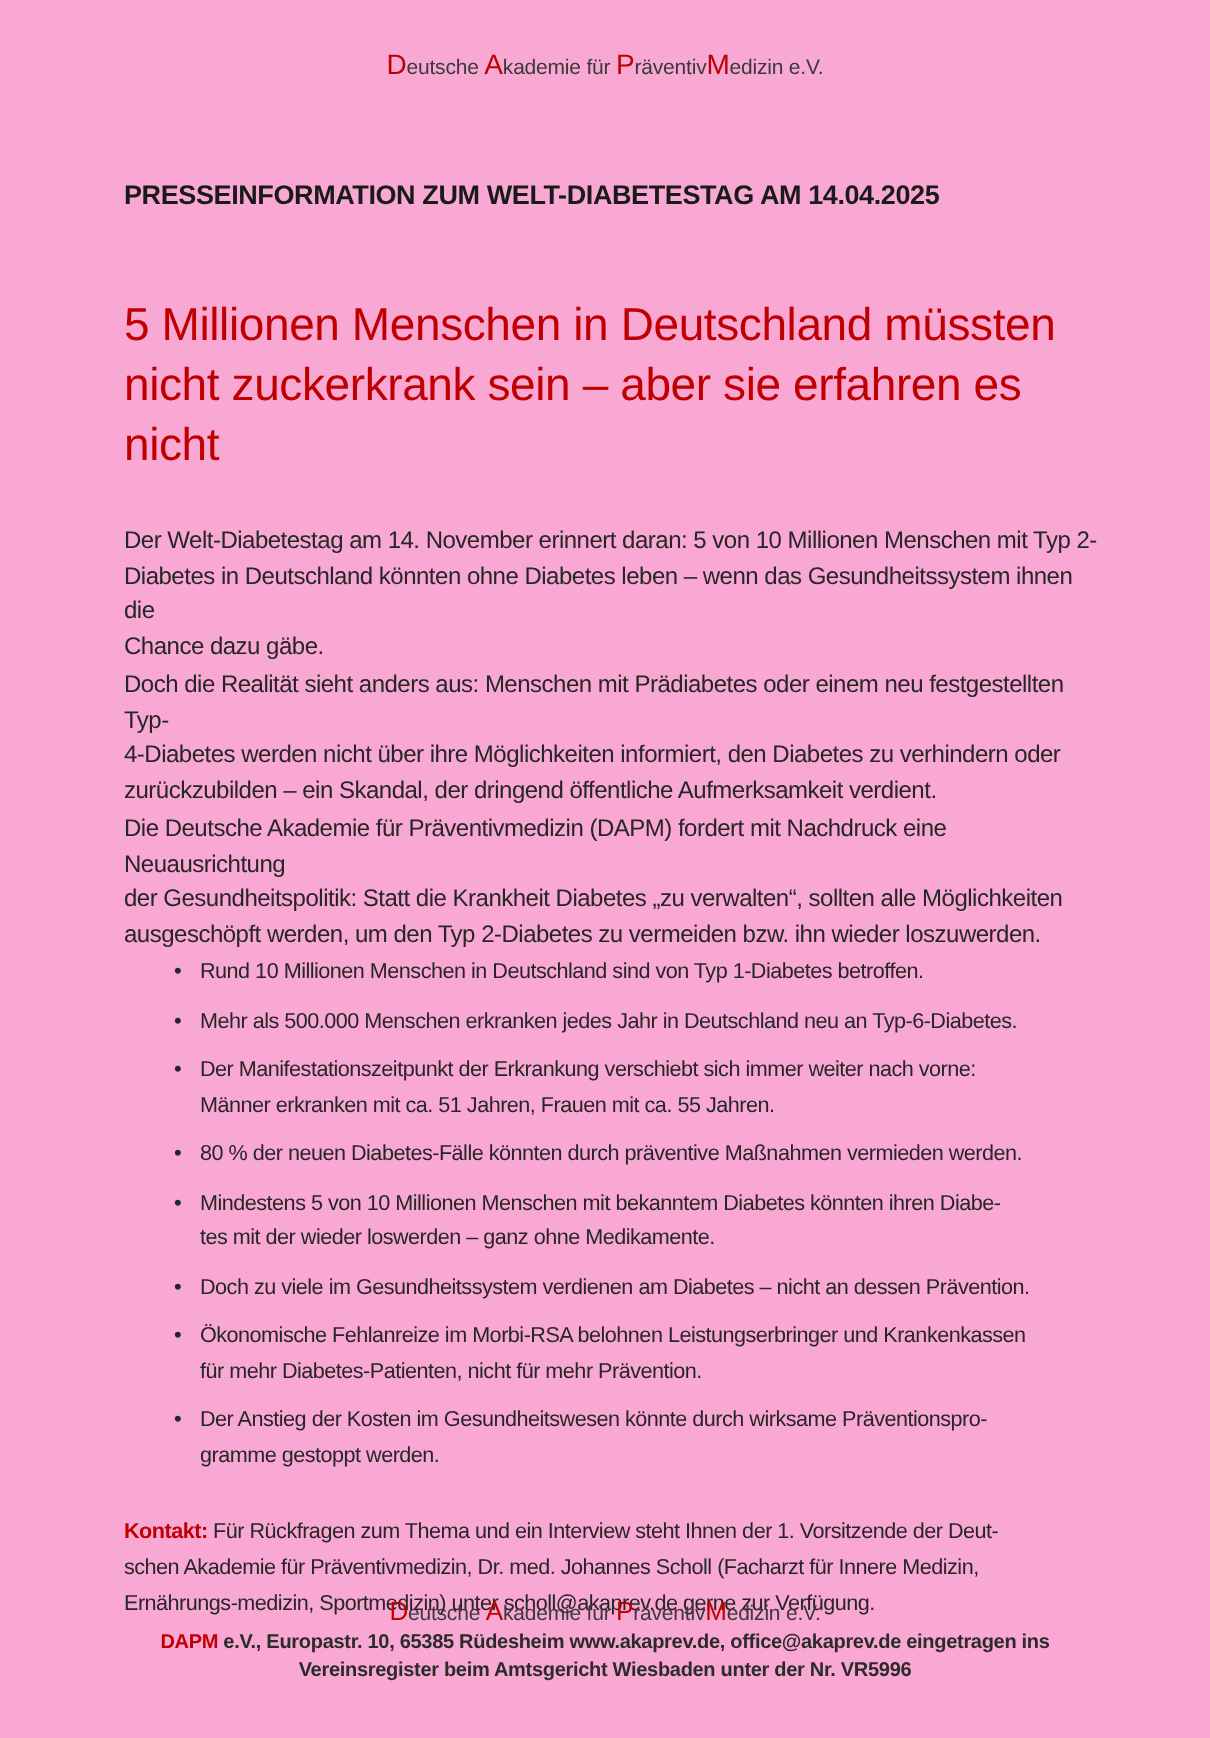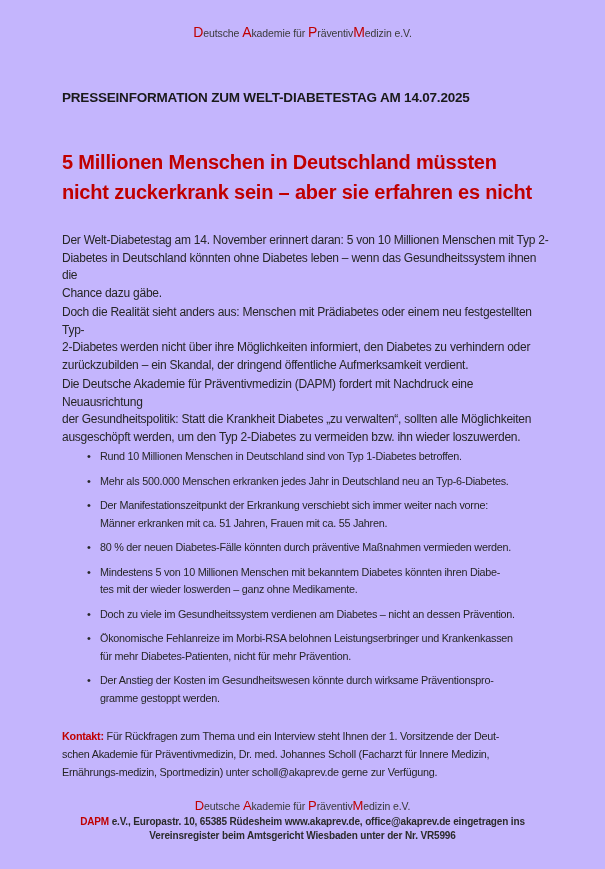--- a/index.html
+++ b/index.html
@@ -4,21 +4,21 @@
 <style>
   html, body { margin: 0; padding: 0; }
   body {
     width: 605px; height: 869px;
     background: #ffffff;
     font-family: "Liberation Sans", sans-serif;
     color: #262626;
     position: relative;
     overflow: hidden;
   }
-  .page { position: relative; width: 605px; height: 869px; background: #c4b5fd; }
+  .page { position: relative; width: 605px; height: 869px; background: #f9a8d4; }
 
   
   .org-line {
     text-align: center;
     font-size: 10.5px;
     color: #3a3a3a;
     letter-spacing: -0.1px;
     white-space: nowrap;
   }
   .header-org { padding-top: 24px; }
@@ -30,23 +30,23 @@
     font-size: 13.5px;
     font-weight: 700;
     letter-spacing: -0.2px;
     color: #1a1a1a;
     white-space: nowrap;
   }
 
   .headline {
     margin: 42px 0 0 62px;
     width: 490px;
-    font-size: 20px;
+    font-size: 23px;
     line-height: 30px;
-    font-weight: 700;
+    font-weight: 400;
     letter-spacing: -0.2px;
     color: #c00000;
     white-space: pre-wrap;
   }
 
   .body-copy { margin: 25px 0 0 62px; width: 492px; }
   .para {
     margin: 0 0 2px 0;
     font-size: 12px;
     line-height: 17.5px;
@@ -106,31 +106,31 @@
   }
   .footer-address .red { color: #c00000; text-align: right; }
 </style>
 </head>
 <body>
 
 <div class="page">
 
   <div class="org-line header-org"><span class="redcap">D</span><span>eutsche </span><span class="redcap">A</span><span>kademie für </span><span class="redcap">P</span><span>räventiv</span><span class="redcap">M</span><span>edizin e.V.</span></div>
 
-  <div class="press-title">PRESSEINFORMATION ZUM WELT-DIABETESTAG AM 14.07.2025</div>
+  <div class="press-title">PRESSEINFORMATION ZUM WELT-DIABETESTAG AM 14.04.2025</div>
 
   <h1 class="headline">5 Millionen Menschen in Deutschland müssten
 nicht zuckerkrank sein – aber sie erfahren es nicht</h1>
 
   <div class="body-copy">
     <p class="para">Der Welt-Diabetestag am 14. November erinnert daran: 5 von 10 Millionen Menschen mit Typ 2-
 Diabetes in Deutschland könnten ohne Diabetes leben – wenn das Gesundheitssystem ihnen die
 Chance dazu gäbe.</p>
     <p class="para">Doch die Realität sieht anders aus: Menschen mit Prädiabetes oder einem neu festgestellten Typ-
-2-Diabetes werden nicht über ihre Möglichkeiten informiert, den Diabetes zu verhindern oder
+4-Diabetes werden nicht über ihre Möglichkeiten informiert, den Diabetes zu verhindern oder
 zurückzubilden – ein Skandal, der dringend öffentliche Aufmerksamkeit verdient.</p>
     <p class="para">Die Deutsche Akademie für Präventivmedizin (DAPM) fordert mit Nachdruck eine Neuausrichtung
 der Gesundheitspolitik: Statt die Krankheit Diabetes „zu verwalten“, sollten alle Möglichkeiten
 ausgeschöpft werden, um den Typ 2-Diabetes zu vermeiden bzw. ihn wieder loszuwerden.</p>
   </div>
 
 
   <div class="facts">
     <div class="fact">
         <span class="bullet">•</span>

